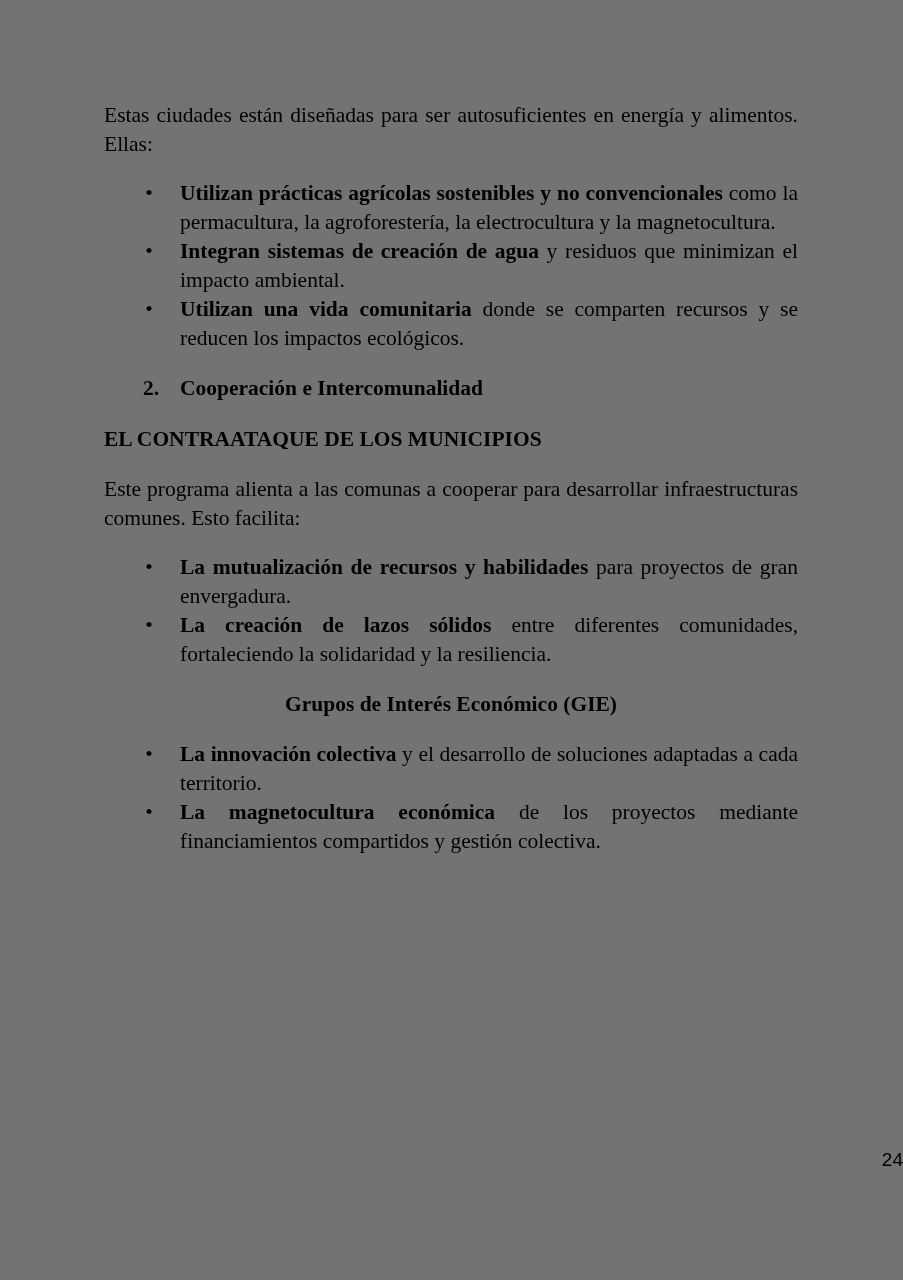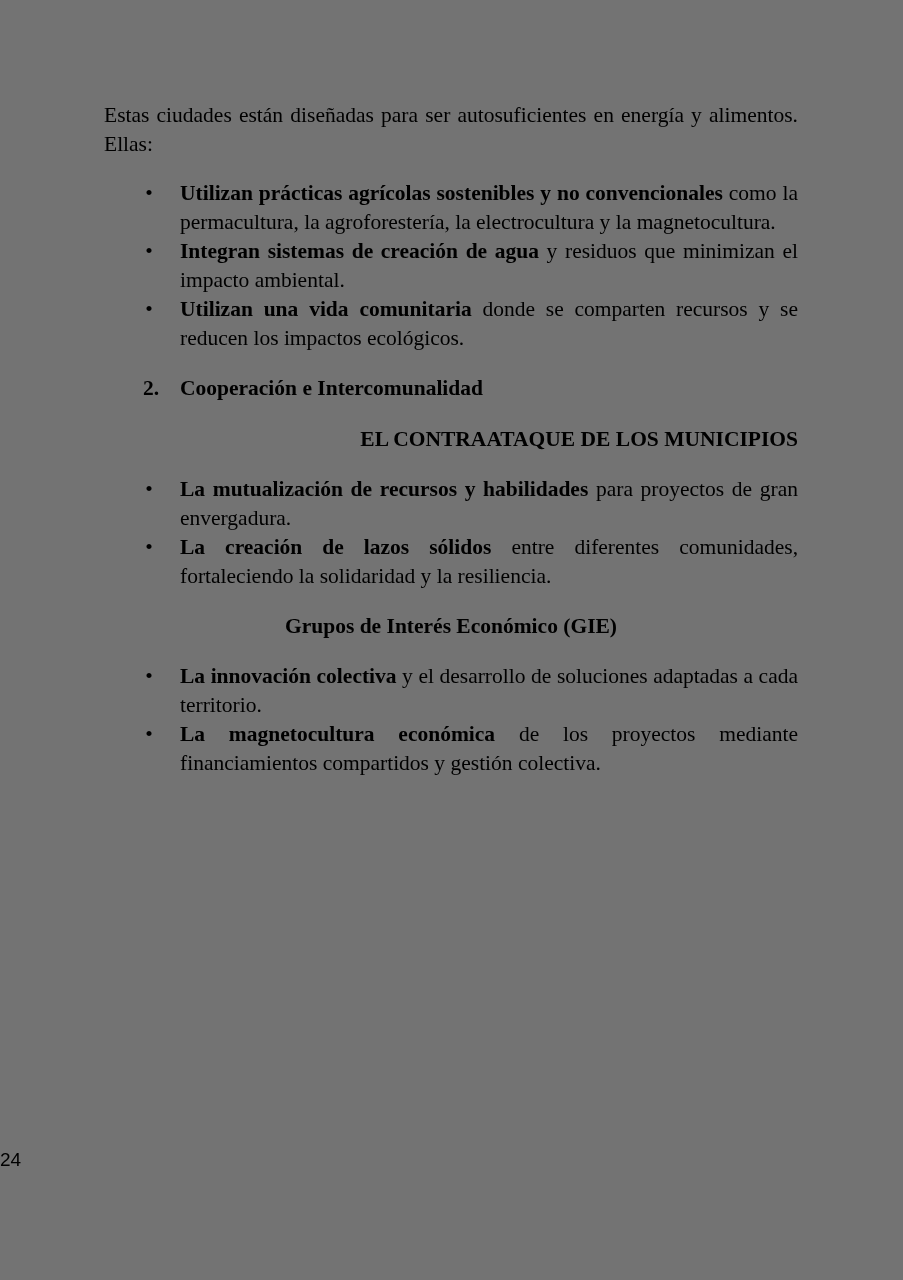--- a/index.html
+++ b/index.html
@@ -88,44 +88,45 @@
     font-size: 21.5px;
     font-weight: bold;
   }
 
   
   .heading-caps {
     font-size: 21.5px;
     line-height: 29px;
     font-weight: bold;
     margin: 0 0 21px 0;
-    text-align: right;
+    text-align: left;
   }
   .heading-sub {
     font-size: 21.5px;
     line-height: 29px;
     font-weight: bold;
     margin: 0 0 21px 0;
     text-align: center;
   }
 
   
   .gap-before-list { margin-top: 8px; }
 
   
   .page-number {
     position: absolute;
     left: 0;
     right: 0;
     top: 1148px;
-    text-align: left;
+    text-align: right;
     font-family: "Liberation Sans", "DejaVu Sans", sans-serif;
     font-size: 19px;
     line-height: 24px;
     color: #000000;
+    padding-left: 15px;
   }
 </style>
 </head>
 <body>
 
 <div class="page">
   <div class="content">
 
     <p class="para">Estas ciudades están diseñadas para ser autosuficientes en energía y alimentos. Ellas:</p>
 
@@ -146,20 +147,21 @@
 
     <ol class="numbered-list">
       <li class="numbered-item">
         <span class="num-marker">2.</span>
         <span>Cooperación e Intercomunalidad</span>
       </li>
     </ol>
 
     <h2 class="heading-caps">EL CONTRAATAQUE DE LOS MUNICIPIOS</h2>
 
+    <p class="para">Este programa alienta a las comunas a cooperar para desarrollar infraestructuras comunes. Esto facilita:</p>
 
     <ul class="bullet-list gap-before-list">
       <li class="bullet-item">
         <span class="bullet-dot">•</span>
         <span class="lead">La mutualización de recursos y habilidades</span><span> para proyectos de gran envergadura.</span>
       </li>
       <li class="bullet-item">
         <span class="bullet-dot">•</span>
         <span class="lead">La creación de lazos sólidos</span><span> entre diferentes comunidades, fortaleciendo la solidaridad y la resiliencia.</span>
       </li>

